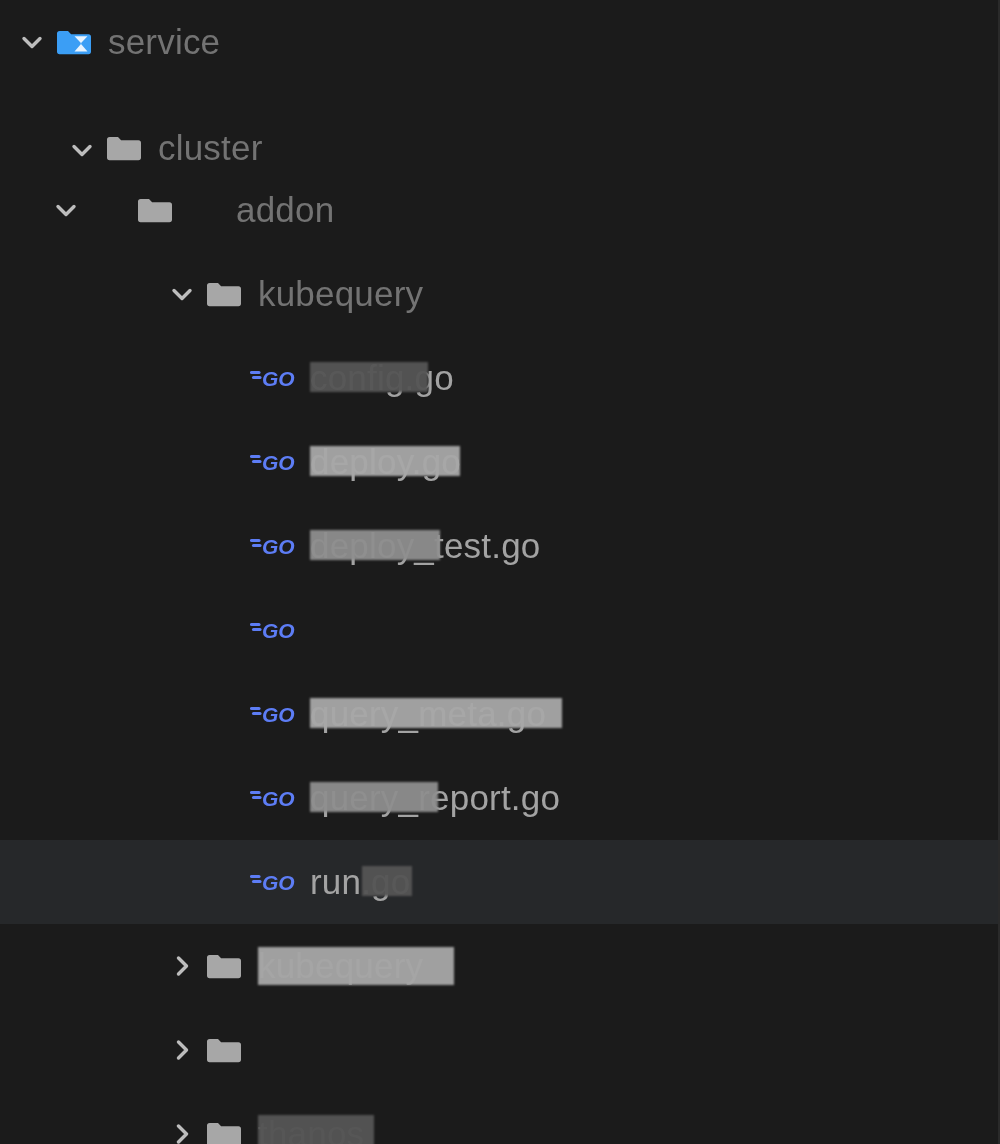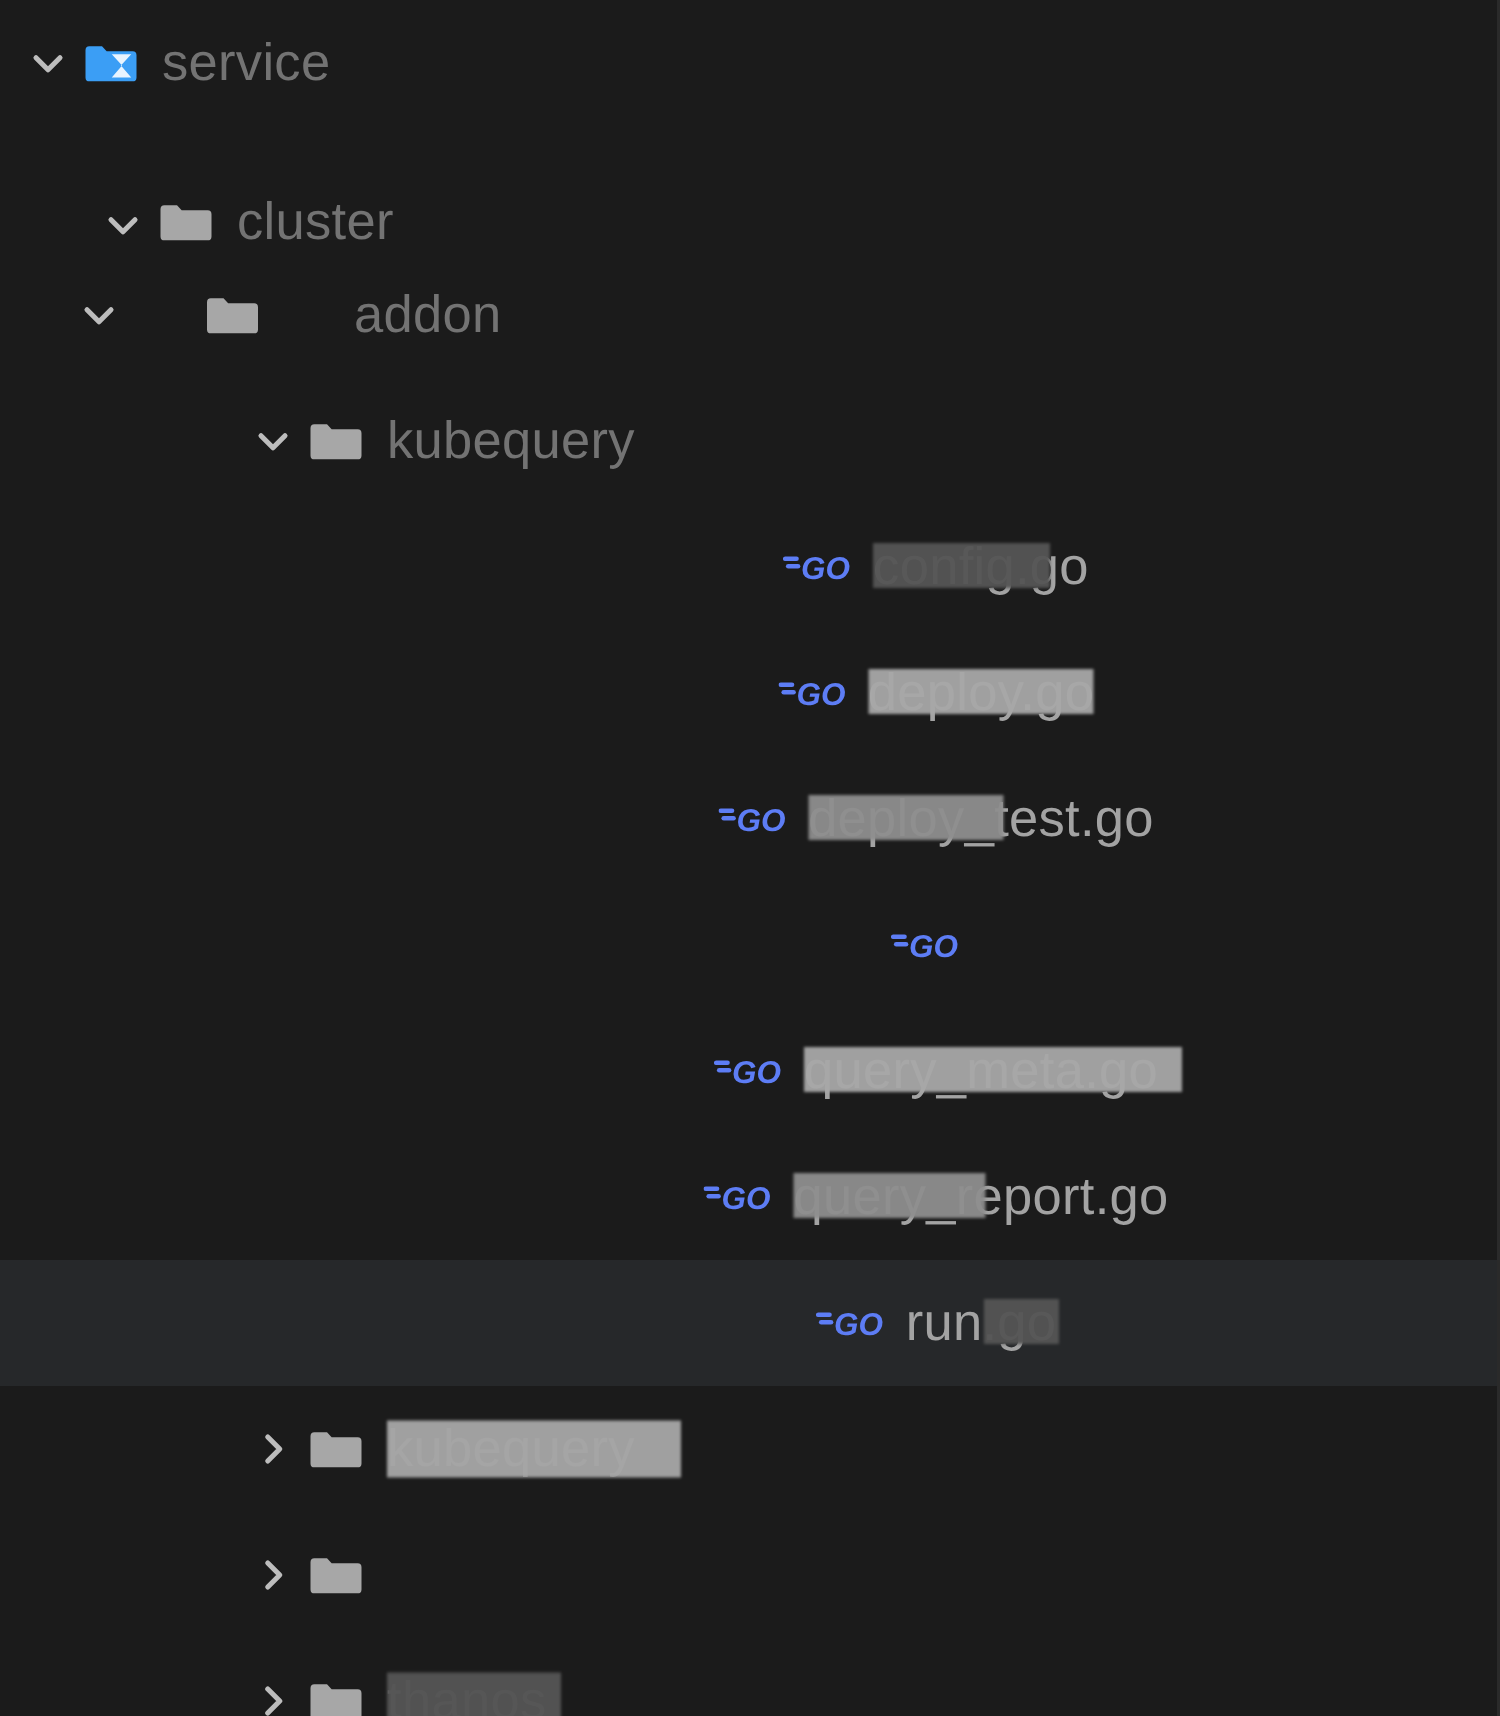--- a/index.html
+++ b/index.html
@@ -44,21 +44,21 @@
   }
   .row.selected {
     background: #26282a;
   }
 
   
   .ind-0 { padding-left: 14px; }
   .ind-1 { padding-left: 64px; align-items: flex-end; }
   .ind-2 { padding-left: 48px; gap: 47px; }
   .ind-3 { padding-left: 164px; }
-  .ind-file { padding-left: 250px; justify-content: center; }
+  .ind-file { padding-left: 250px; }
 
   .twisty {
     width: 36px;
     height: 36px;
     flex: 0 0 36px;
     position: relative;
     display: inline-block;
   }
   .twisty svg { display: block; width: 36px; height: 36px; }
 

